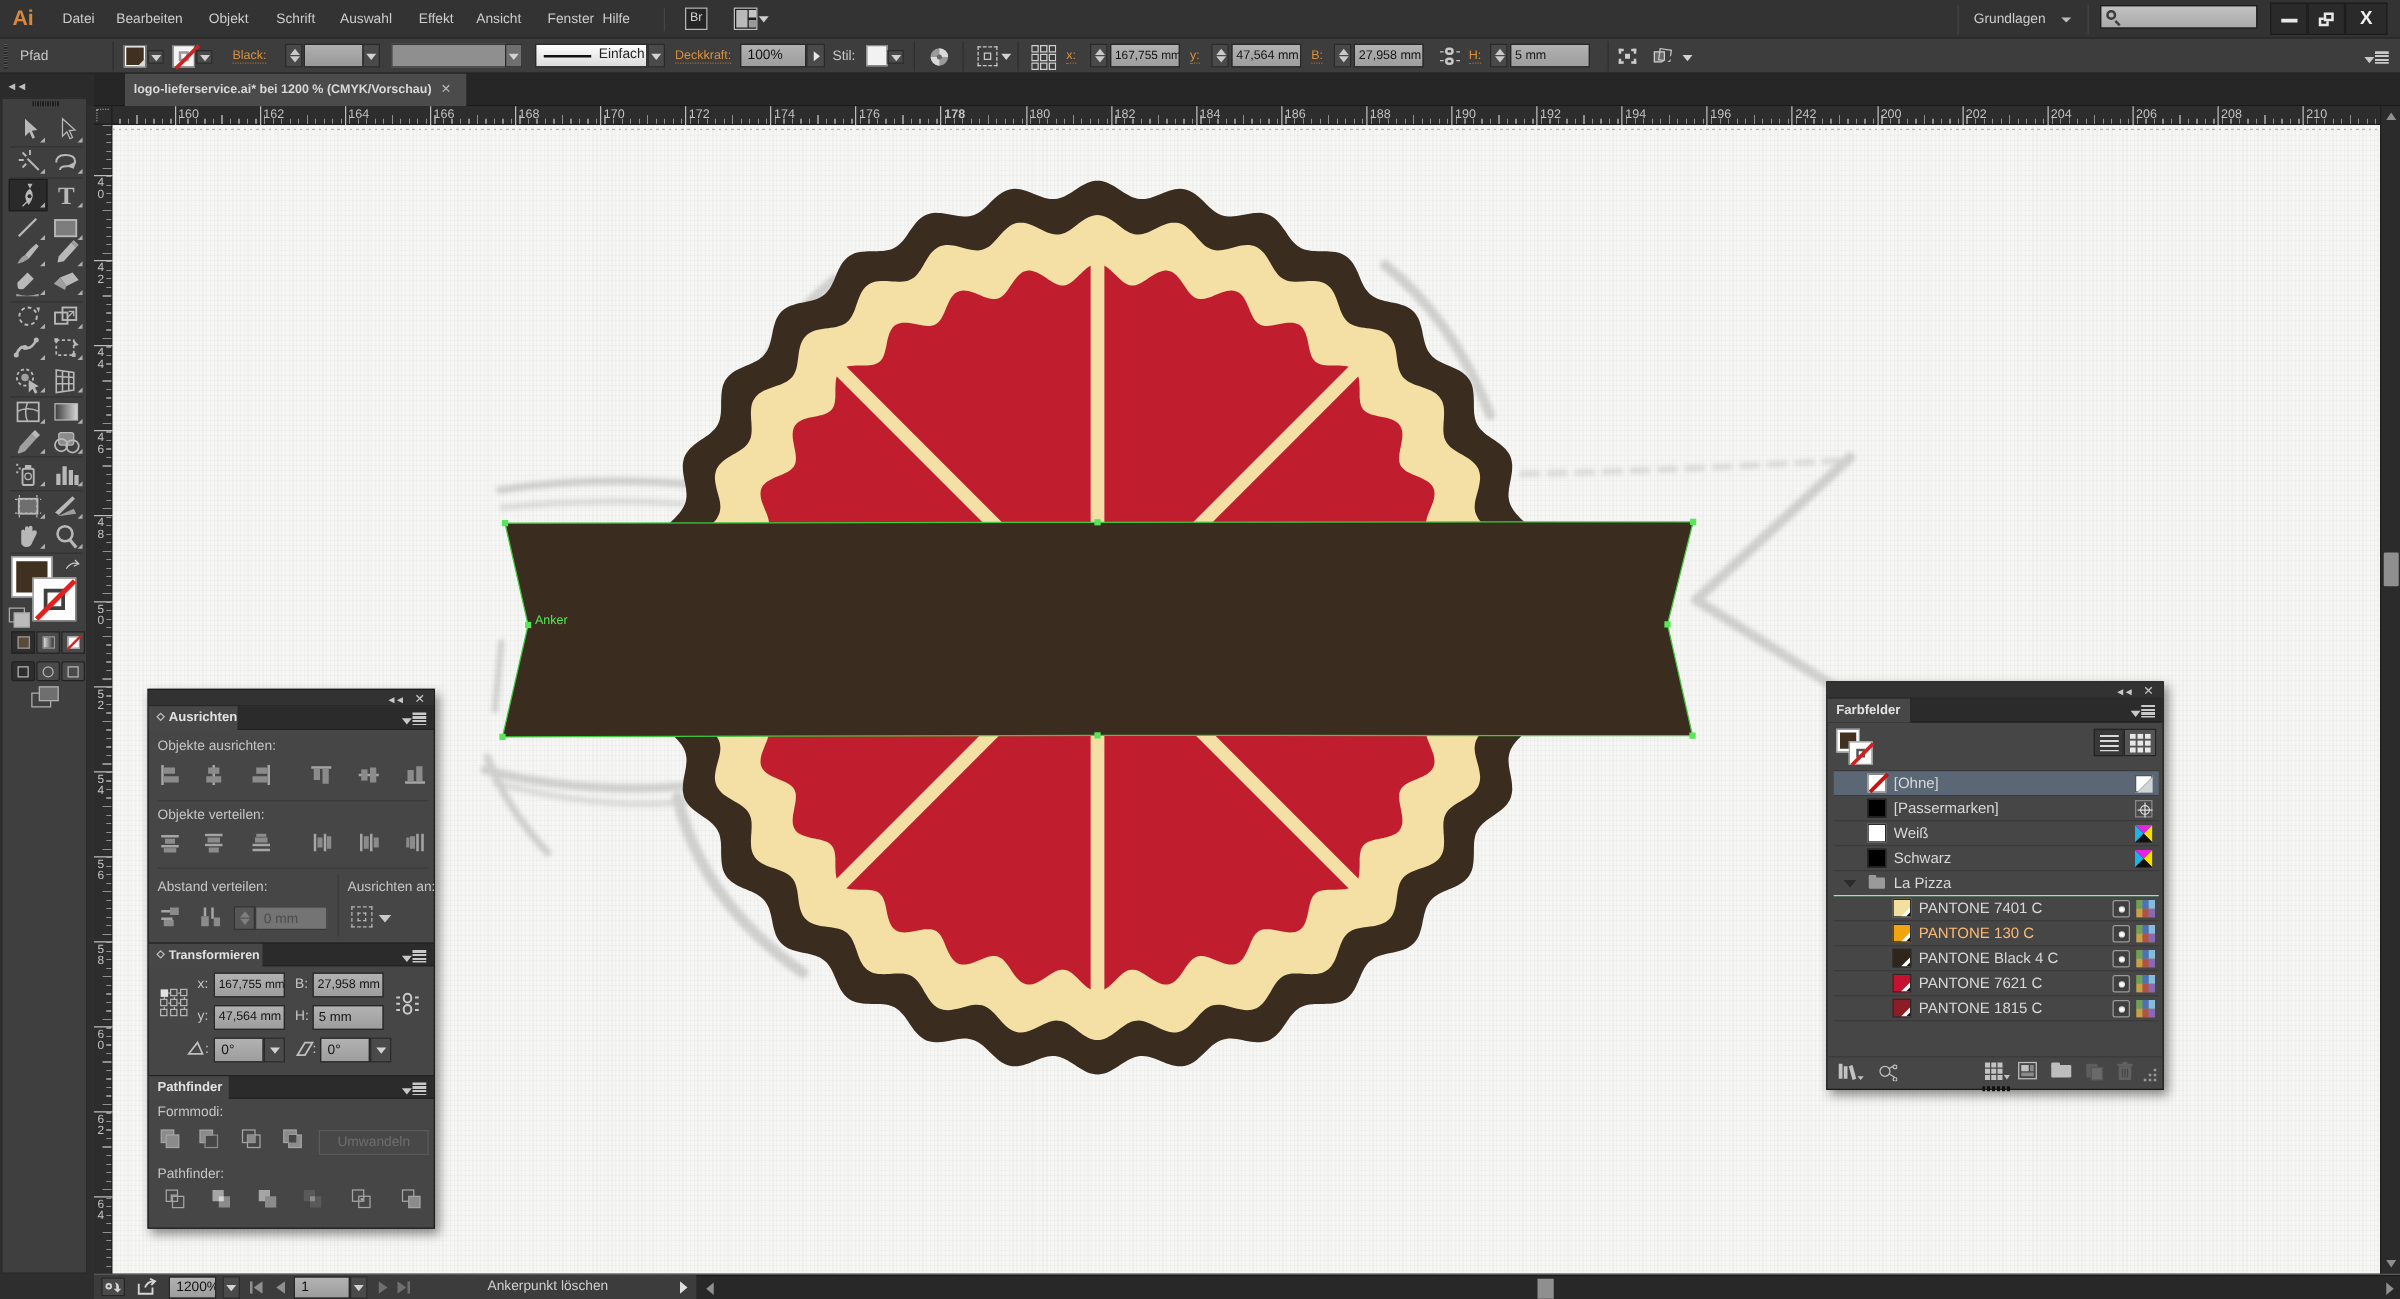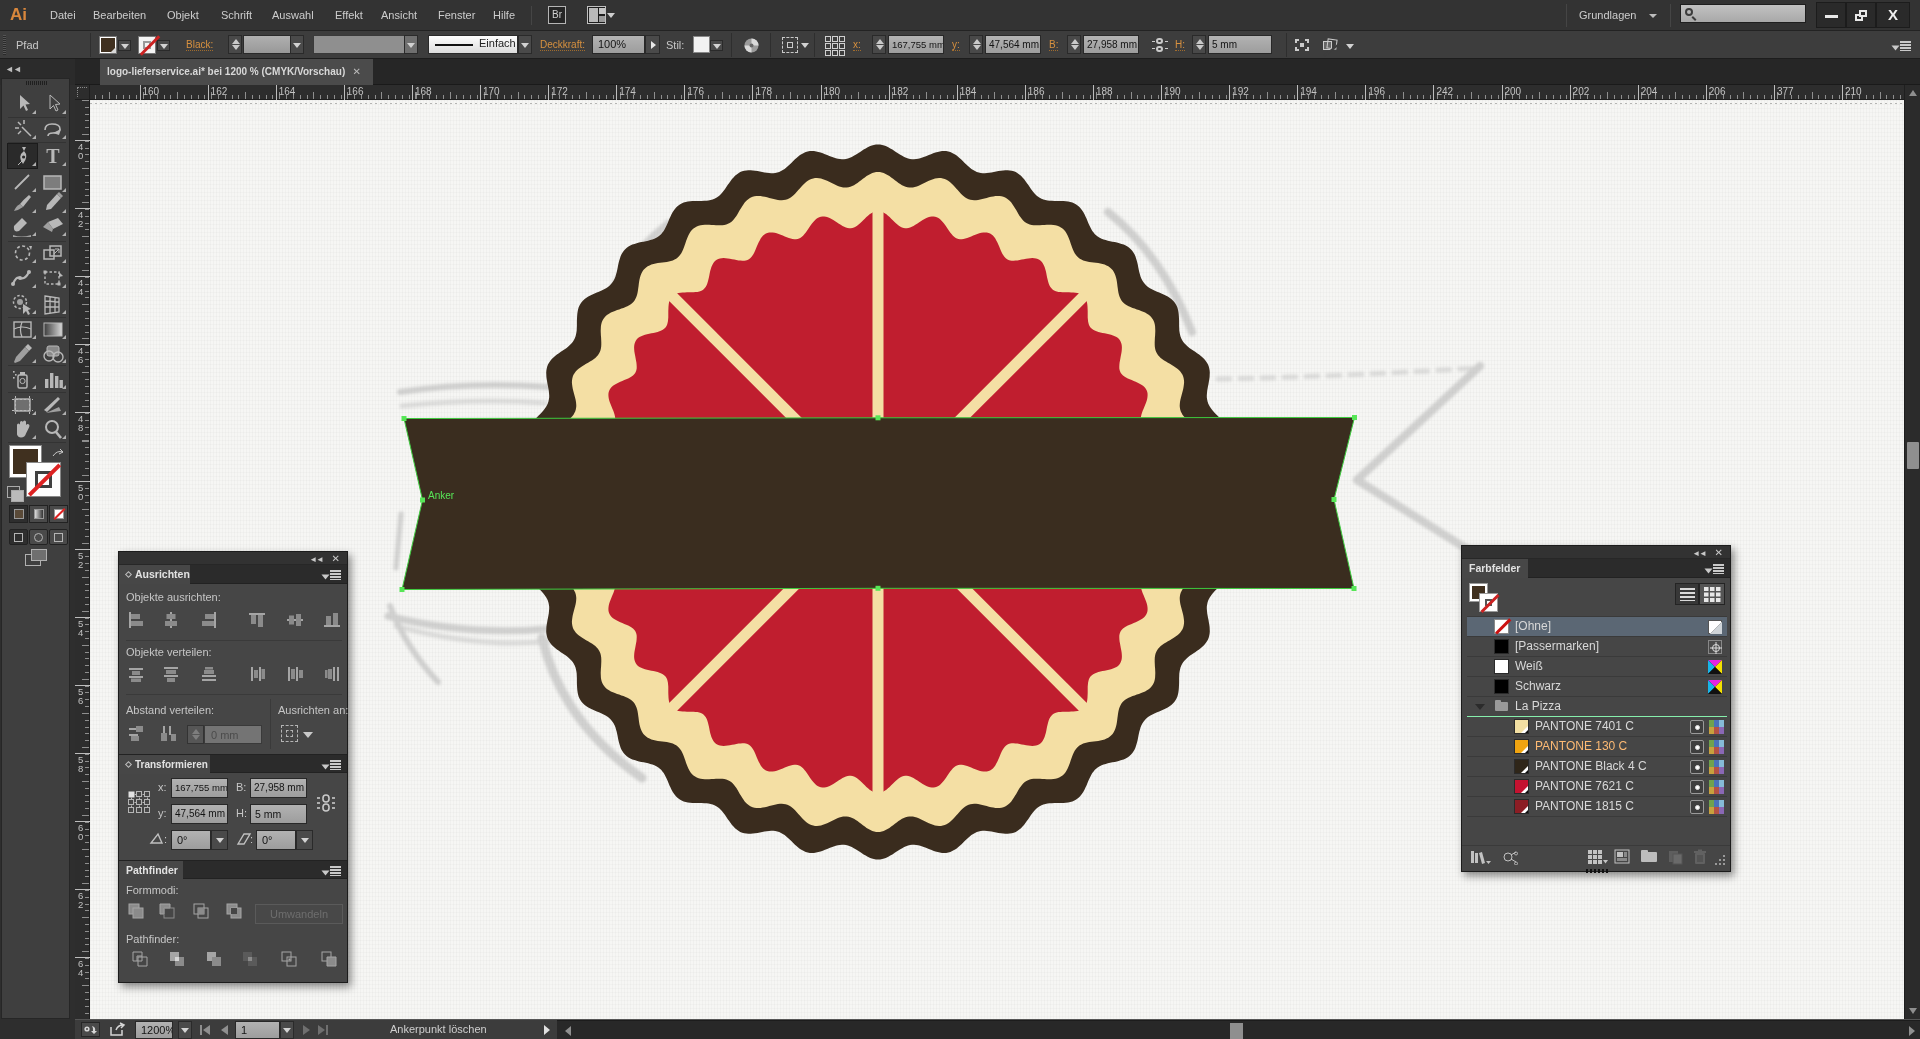--- a/index.html
+++ b/index.html
@@ -36,21 +36,21 @@
 <div id="menubar" class="abs">
 <span style="position:absolute;left:10px;top:5px;font-size:17px;font-weight:bold;color:#d9873c;">Ai</span>
 <span class="mi" style="left:50px;">Datei</span>
 <span class="mi" style="left:93px;">Bearbeiten</span>
 <span class="mi" style="left:167px;">Objekt</span>
 <span class="mi" style="left:221px;">Schrift</span>
 <span class="mi" style="left:272px;">Auswahl</span>
 <span class="mi" style="left:335px;">Effekt</span>
 <span class="mi" style="left:381px;">Ansicht</span>
 <span class="mi" style="left:438px;">Fenster</span>
-<span class="mi" style="left:493px;">Hilfe</span>
+<span class="mi" style="left:482px;">Hilfe</span>
 <div style="position:absolute;left:531px;top:6px;width:1px;height:19px;background:#454545;"></div>
 <div style="position:absolute;left:548px;top:6px;width:18px;height:18px;border:1px solid #b5b5b5;background:#252525;color:#cfcfcf;font-size:10px;text-align:center;line-height:16px;">Br</div>
 <div style="position:absolute;left:587px;top:6px;width:19px;height:18px;border:1px solid #c0c0c0;background:#1d1d1d;">
 <div style="position:absolute;left:1px;top:1px;width:9px;height:14px;background:#b9b9b9;"></div>
 <div style="position:absolute;left:11px;top:1px;width:6px;height:6px;background:#c5c5c5;"></div>
 <div style="position:absolute;left:11px;top:9px;width:6px;height:6px;background:#9a9a9a;"></div>
     </div>
 <div style="position:absolute;left:607px;top:13px;border-left:4px solid transparent;border-right:4px solid transparent;border-top:5px solid #cfcfcf;"></div>
 <div style="position:absolute;left:1566px;top:4px;width:1px;height:23px;background:#454545;"></div>
 <span class="mi" style="left:1579px;">Grundlagen</span>
@@ -185,21 +185,21 @@
 <div class="rnum" style="left:339.9px;top:1px;">168</div>
 <div class="tickM" style="left:405.0px;top:0;width:1px;height:15px;"></div>
 <div class="rnum" style="left:408.0px;top:1px;">170</div>
 <div class="tickM" style="left:473.1px;top:0;width:1px;height:15px;"></div>
 <div class="rnum" style="left:476.1px;top:1px;">172</div>
 <div class="tickM" style="left:541.2px;top:0;width:1px;height:15px;"></div>
 <div class="rnum" style="left:544.2px;top:1px;">174</div>
 <div class="tickM" style="left:609.3px;top:0;width:1px;height:15px;"></div>
 <div class="rnum" style="left:612.3px;top:1px;">176</div>
 <div class="tickM" style="left:677.4px;top:0;width:1px;height:15px;"></div>
-<div class="rnum" style="left:680.4px;top:1px;">178</div>
+<div class="rnum" style="left:680.4px;top:1px;font-weight:bold;">178</div>
 <div class="tickM" style="left:745.5px;top:0;width:1px;height:15px;"></div>
 <div class="rnum" style="left:748.5px;top:1px;">180</div>
 <div class="tickM" style="left:813.6px;top:0;width:1px;height:15px;"></div>
 <div class="rnum" style="left:816.6px;top:1px;">182</div>
 <div class="tickM" style="left:881.7px;top:0;width:1px;height:15px;"></div>
 <div class="rnum" style="left:884.7px;top:1px;">184</div>
 <div class="tickM" style="left:949.8px;top:0;width:1px;height:15px;"></div>
 <div class="rnum" style="left:952.8px;top:1px;">186</div>
 <div class="tickM" style="left:1017.9px;top:0;width:1px;height:15px;"></div>
 <div class="rnum" style="left:1020.9px;top:1px;">188</div>
@@ -215,21 +215,21 @@
 <div class="rnum" style="left:1361.4px;top:1px;">242</div>
 <div class="tickM" style="left:1426.5px;top:0;width:1px;height:15px;"></div>
 <div class="rnum" style="left:1429.5px;top:1px;">200</div>
 <div class="tickM" style="left:1494.6px;top:0;width:1px;height:15px;"></div>
 <div class="rnum" style="left:1497.6px;top:1px;">202</div>
 <div class="tickM" style="left:1562.7px;top:0;width:1px;height:15px;"></div>
 <div class="rnum" style="left:1565.7px;top:1px;">204</div>
 <div class="tickM" style="left:1630.8px;top:0;width:1px;height:15px;"></div>
 <div class="rnum" style="left:1633.8px;top:1px;">206</div>
 <div class="tickM" style="left:1698.9px;top:0;width:1px;height:15px;"></div>
-<div class="rnum" style="left:1701.9px;top:1px;">377</div>
+<div class="rnum" style="left:1701.9px;top:1px;">208</div>
 <div class="tickM" style="left:1767.0px;top:0;width:1px;height:15px;"></div>
 <div class="rnum" style="left:1770.0px;top:1px;">210</div>
 </div>
 <div class="ruler" style="left:75px;top:85px;width:15px;height:15px;border-right:1px solid #1e1e1e;border-bottom:1px solid #1e1e1e;">
     <div style="position:absolute;left:2px;top:2px;width:10px;height:10px;border-left:1px dotted #8a8a8a;border-top:1px dotted #8a8a8a;"></div>
   </div>
 <div class="ruler" style="left:75px;top:100px;width:15px;height:919px;border-right:1px solid #1e1e1e;">
 <div style="position:absolute;top:0;right:0;height:100%;width:4px;background:repeating-linear-gradient(#8f8f8f 0 1px,transparent 1px 6.81px);"></div>
 <div style="position:absolute;top:0;right:0;height:100%;width:7px;background:repeating-linear-gradient(#8f8f8f 0 1px,transparent 1px 34.05px);"></div>
 <div class="tickM" style="top:40.0px;left:0;height:1px;width:15px;"></div>

